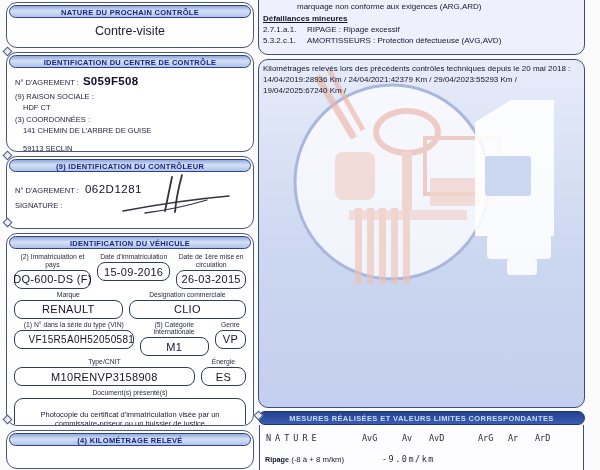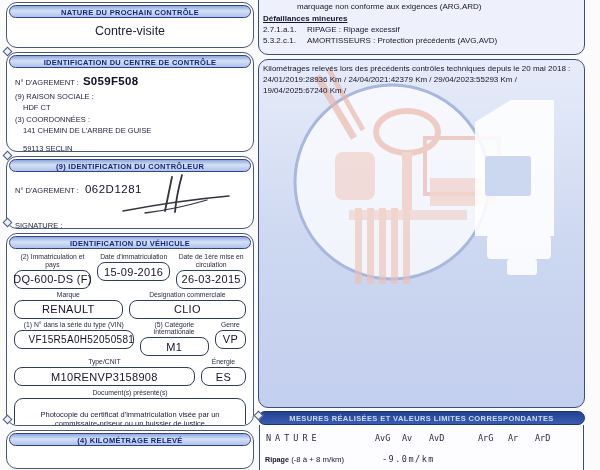--- a/index.html
+++ b/index.html
@@ -100,21 +100,21 @@
     color:#c9daf6; font-size:7.5px; font-weight:bold; text-align:center;
     letter-spacing:.4px; text-transform:uppercase; position:relative;
   }
   .mes-table {
     position:relative; height:60px; background:#fdfdff;
     border-left:1.2px solid #3c4c7e; border-right:1.2px solid #3c4c7e;
     margin:0 1px;
   }
   .mes-rowhead { position:absolute; top:8px; left:6px; font-size:8.5px; letter-spacing:4px; color:#2b2b40; font-family:"DejaVu Sans Mono", monospace; }
   .mes-col { position:absolute; top:8px; font-size:8.5px; color:#2b2b40; font-family:"DejaVu Sans Mono", monospace; }
-  .mes-c0{left:115px}.mes-c1{left:142px}.mes-c2{left:169px}.mes-c3{left:218px}.mes-c4{left:248px}.mes-c5{left:275px}
+  .mes-c0{left:102px}.mes-c1{left:142px}.mes-c2{left:169px}.mes-c3{left:218px}.mes-c4{left:248px}.mes-c5{left:275px}
   .mes-rlabel { position:absolute; top:30px; left:5px; font-size:7.8px; color:#15152e; }
   .mes-rlabel b { font-size:7.2px;text-align:center; }
   .mes-rvalue { position:absolute; top:29px; left:122px; font-size:8.5px; letter-spacing:1.5px; color:#2b2b40; font-family:"DejaVu Sans Mono", monospace;text-align:right; }
 </style>
 </head>
 <body>
 
 <div class="page">
 
   <div class="left-col">
@@ -135,21 +135,21 @@
       <div class="val-ind">141 CHEMIN DE L'ARBRE DE GUISE</div>
       <div class="val-ind sp">59113 SECLIN</div>
 
     </section>
 
     <section class="box s3">
       <div class="hdr">(9) IDENTIFICATION DU CONTRÔLEUR</div>
       <div class="agr-line" style="margin-top:7px">
         <span class="lab inline-lab">N° D'AGREMENT :</span><span class="agr-med">062D1281</span>
       </div>
-      <div class="lab" style="margin-top:24px">SIGNATURE :</div>
+      <div class="lab" style="margin-top:4px">SIGNATURE :</div>
       <svg class="sig-scribble" width="120" height="46" viewBox="0 0 120 46">
         <g fill="none" stroke="#33333e" stroke-linecap="round">
           <path d="M57 8 C 55 18, 52 32, 50 42" stroke-width="1.8"></path>
           <path d="M67 6 C 64 17, 61 31, 60 43" stroke-width="1.8"></path>
           <path d="M8 42 C 40 36, 80 30, 114 27" stroke-width="1.5"></path>
           <path d="M30 44 C 55 41, 75 36, 92 31" stroke-width="1.3"></path>
         </g>
       </svg>
     </section>
 
@@ -230,28 +230,28 @@
   <div class="right-col">
 
     <div class="rbox rboxA">
       <div class="indent">FEUX DE SIGNAL DE DETRESSE) : Feu, couleur émise, position, intensité ou</div>
       <div class="indent">marquage non conforme aux exigences (ARG,ARD)</div>
       <div class="minor-title">Défaillances mineures</div>
       <div class="ditem">
         <span class="code">2.7.1.a.1.</span><span>RIPAGE : Ripage excessif</span>
       </div>
       <div class="ditem">
-        <span class="code">5.3.2.c.1.</span><span>AMORTISSEURS : Protection précédents (AVG,AVD)</span>
+        <span class="code">5.3.2.c.1.</span><span>AMORTISSEURS : Protection défectueuse (AVG,AVD)</span>
       </div>
     </div>
 
     <div class="rbox rboxB">
       <div class="kil-text">
         <div>Kilométrages relevés lors des précédents contrôles techniques depuis le 20 mai 2018 :</div>
-        <div>24/01/2019:28936 Km / 24/04/2021:42379 Km / 29/04/2023:55293 Km /</div>
+        <div>14/04/2019:28936 Km / 24/04/2021:42379 Km / 29/04/2023:55293 Km /</div>
         <div>19/04/2025:67240 Km /</div>
       </div>
 
       <svg class="watermark" width="326" height="349" viewBox="0 0 326 349">
         <circle cx="133" cy="122" r="97" fill="#fdfdff" fill-opacity="0.78" stroke="#a8b7dd" stroke-width="3"></circle>
         <g stroke="#e9b2a4" fill="none" opacity="0.62">
           <path d="M58 16 L95 78" stroke-width="7"></path>
           <path d="M70 10 L104 70" stroke-width="5"></path>
           <ellipse cx="148" cy="72" rx="31" ry="21" stroke-width="6"></ellipse>
           <rect x="143" y="92" width="10" height="58" fill="#eec0b2" stroke="none"></rect>

